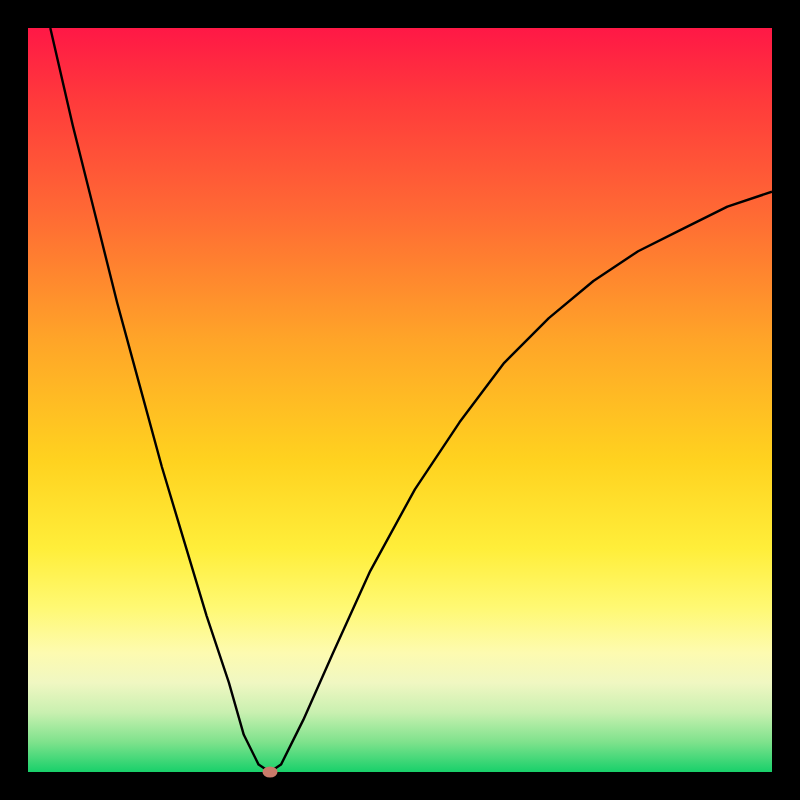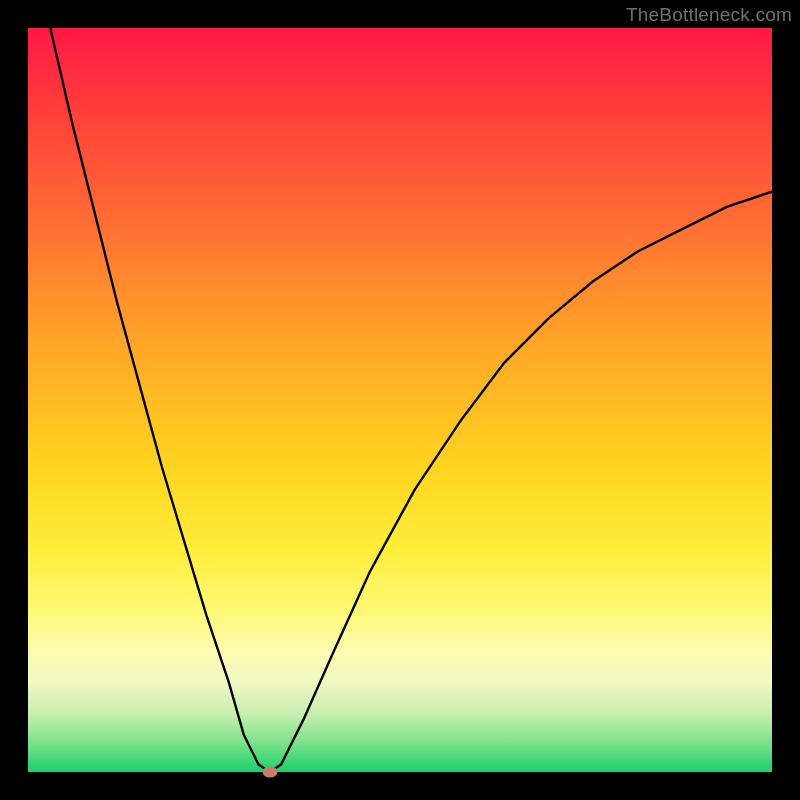--- a/index.html
+++ b/index.html
@@ -69,14 +69,13 @@
 </head>
 <body>
 
 <div class="frame">
   <div class="plot">
     <svg class="curve-svg" viewBox="0 0 744 744" preserveAspectRatio="none">
       <path id="curve-path" fill="none" stroke="#000" stroke-width="2.4" stroke-linejoin="round" d="M22.3 0.0 L44.6 96.7 L67.0 186.0 L89.3 275.3 L111.6 357.1 L133.9 439.0 L156.2 513.4 L178.6 587.8 L200.9 654.7 L215.8 706.8 L230.6 736.6 L241.8 744.0 L253.0 736.6 L275.3 691.9 L305.0 625.0 L342.2 543.1 L386.9 461.3 L431.5 394.3 L476.2 334.8 L520.8 290.2 L565.4 253.0 L610.1 223.2 L654.7 200.9 L699.4 178.6 L744.0 163.7"></path>
     </svg>
     <div id="marker" class="marker" style="left: 241.8px; top: 744px;"></div>
   </div>
-  <div class="watermark">TheBottleneck.com</div>
 </div>
 
 </body></html>

